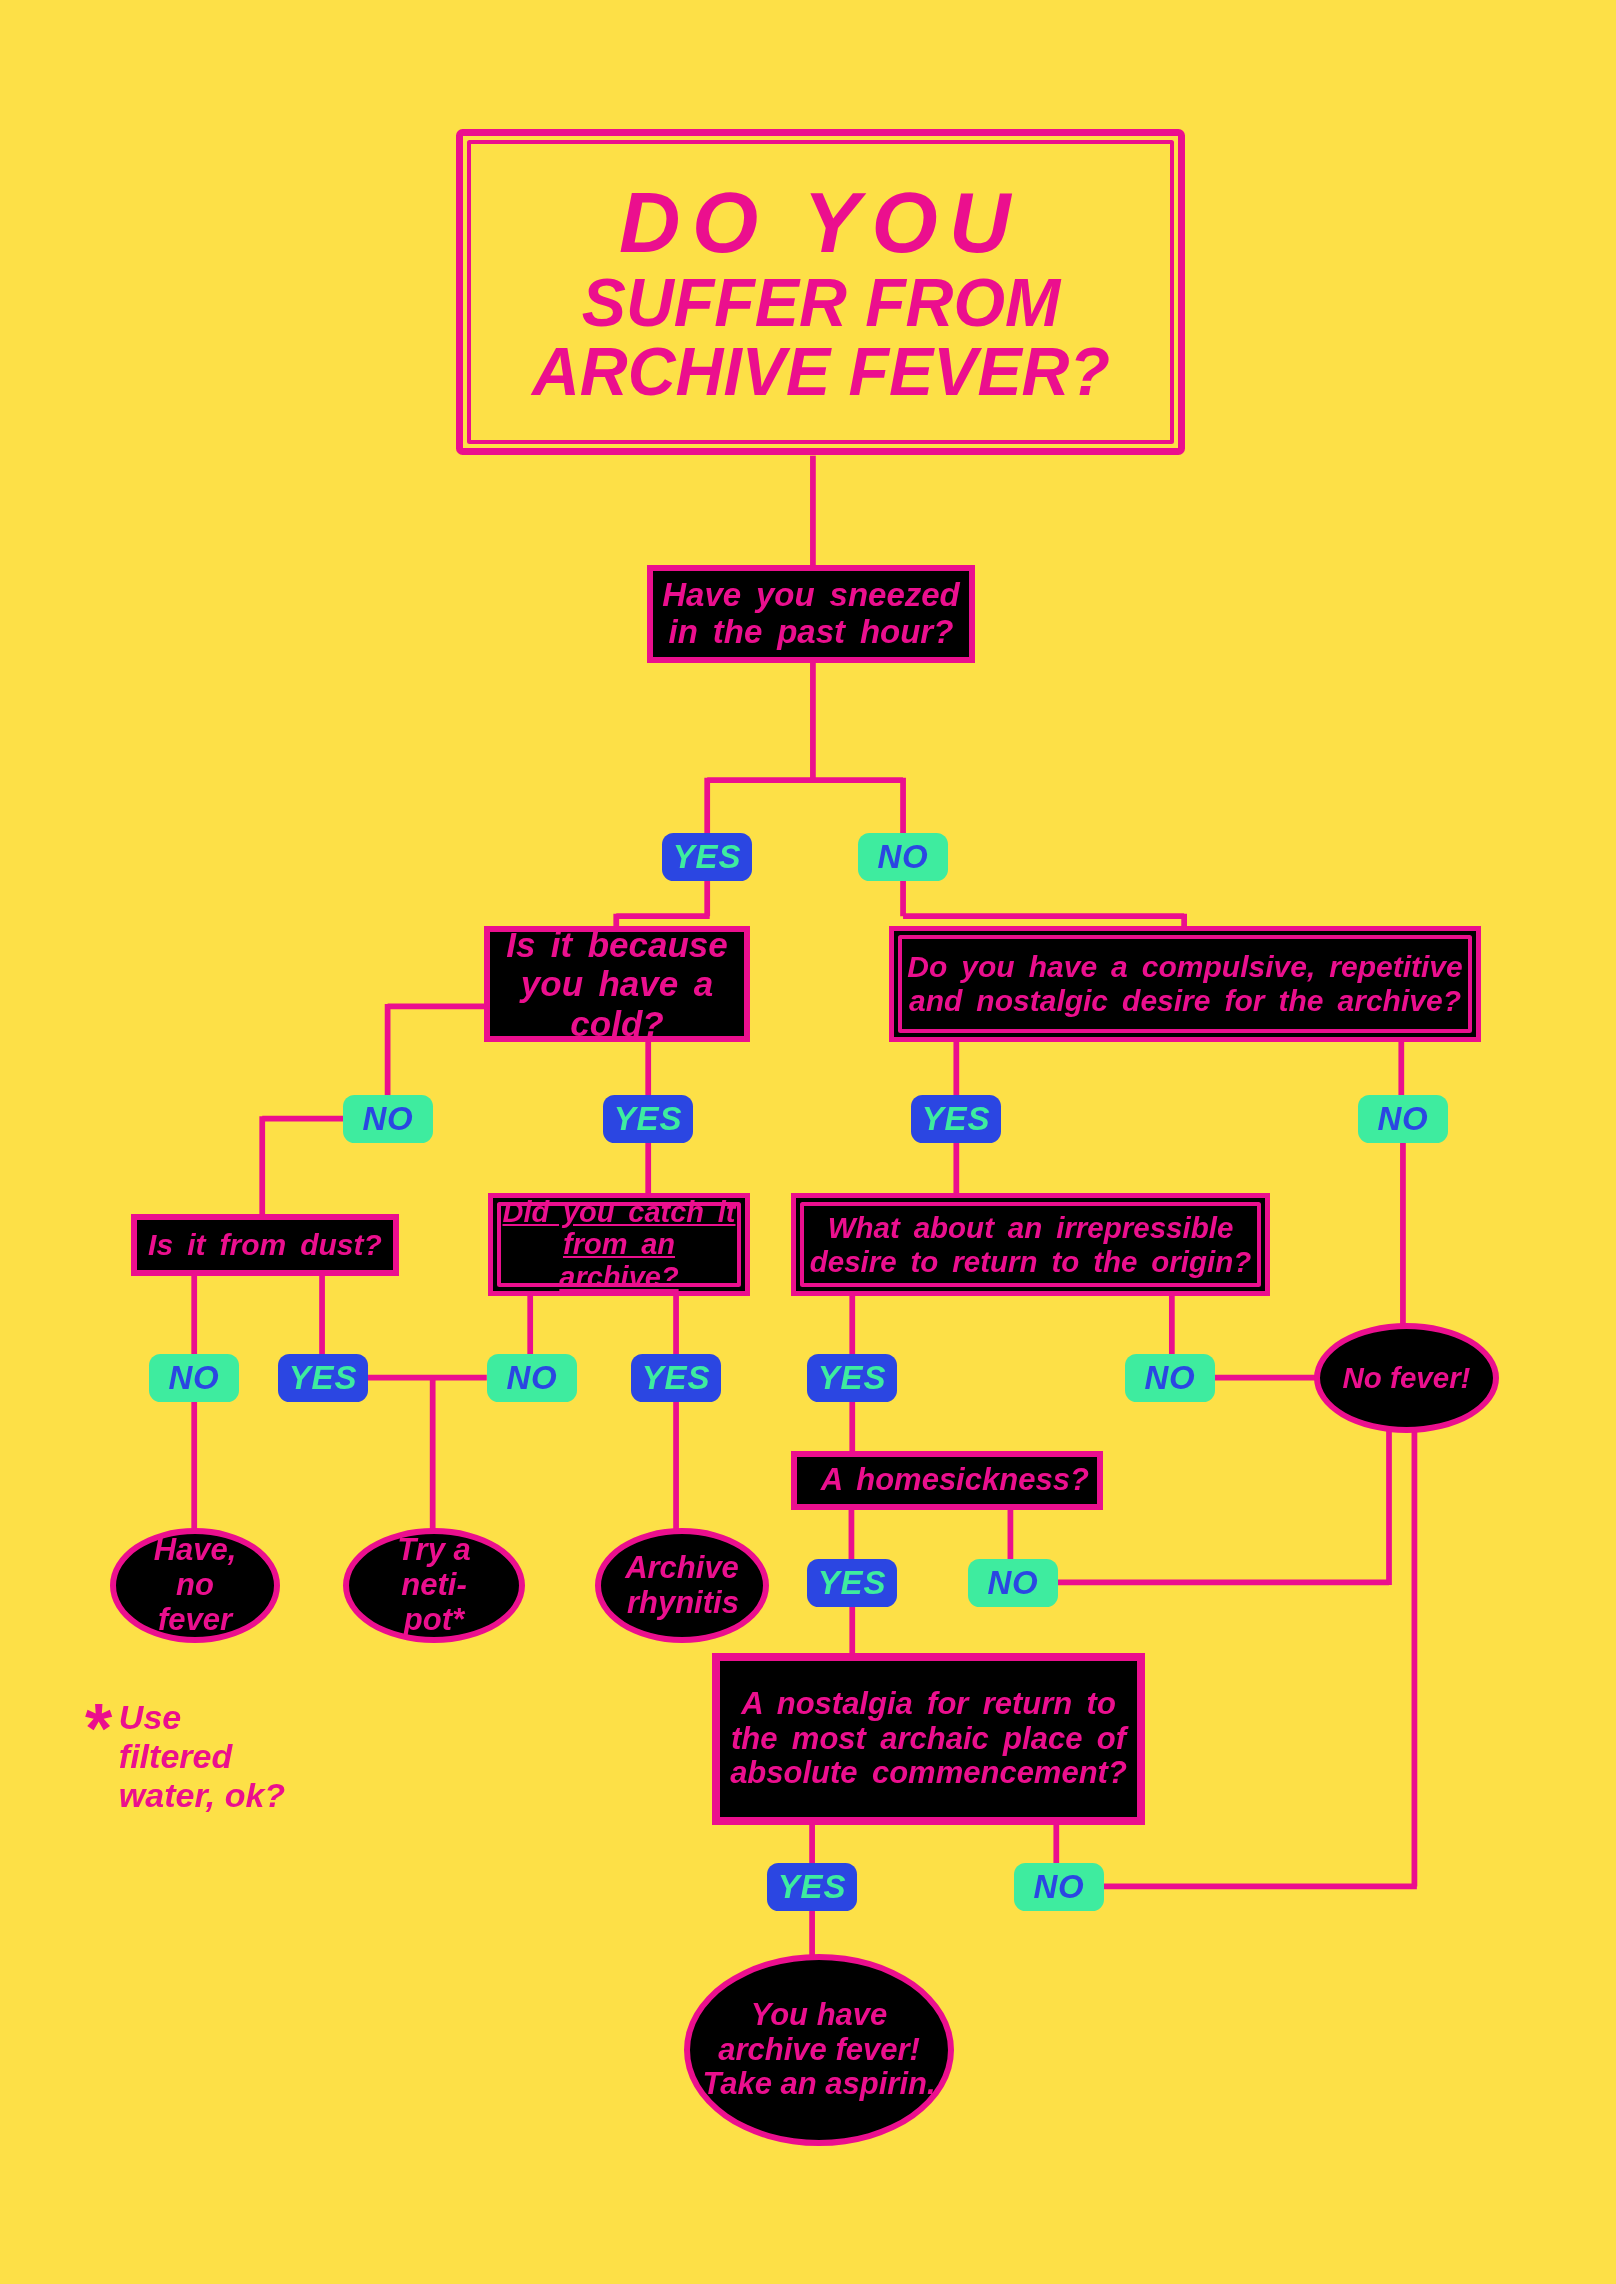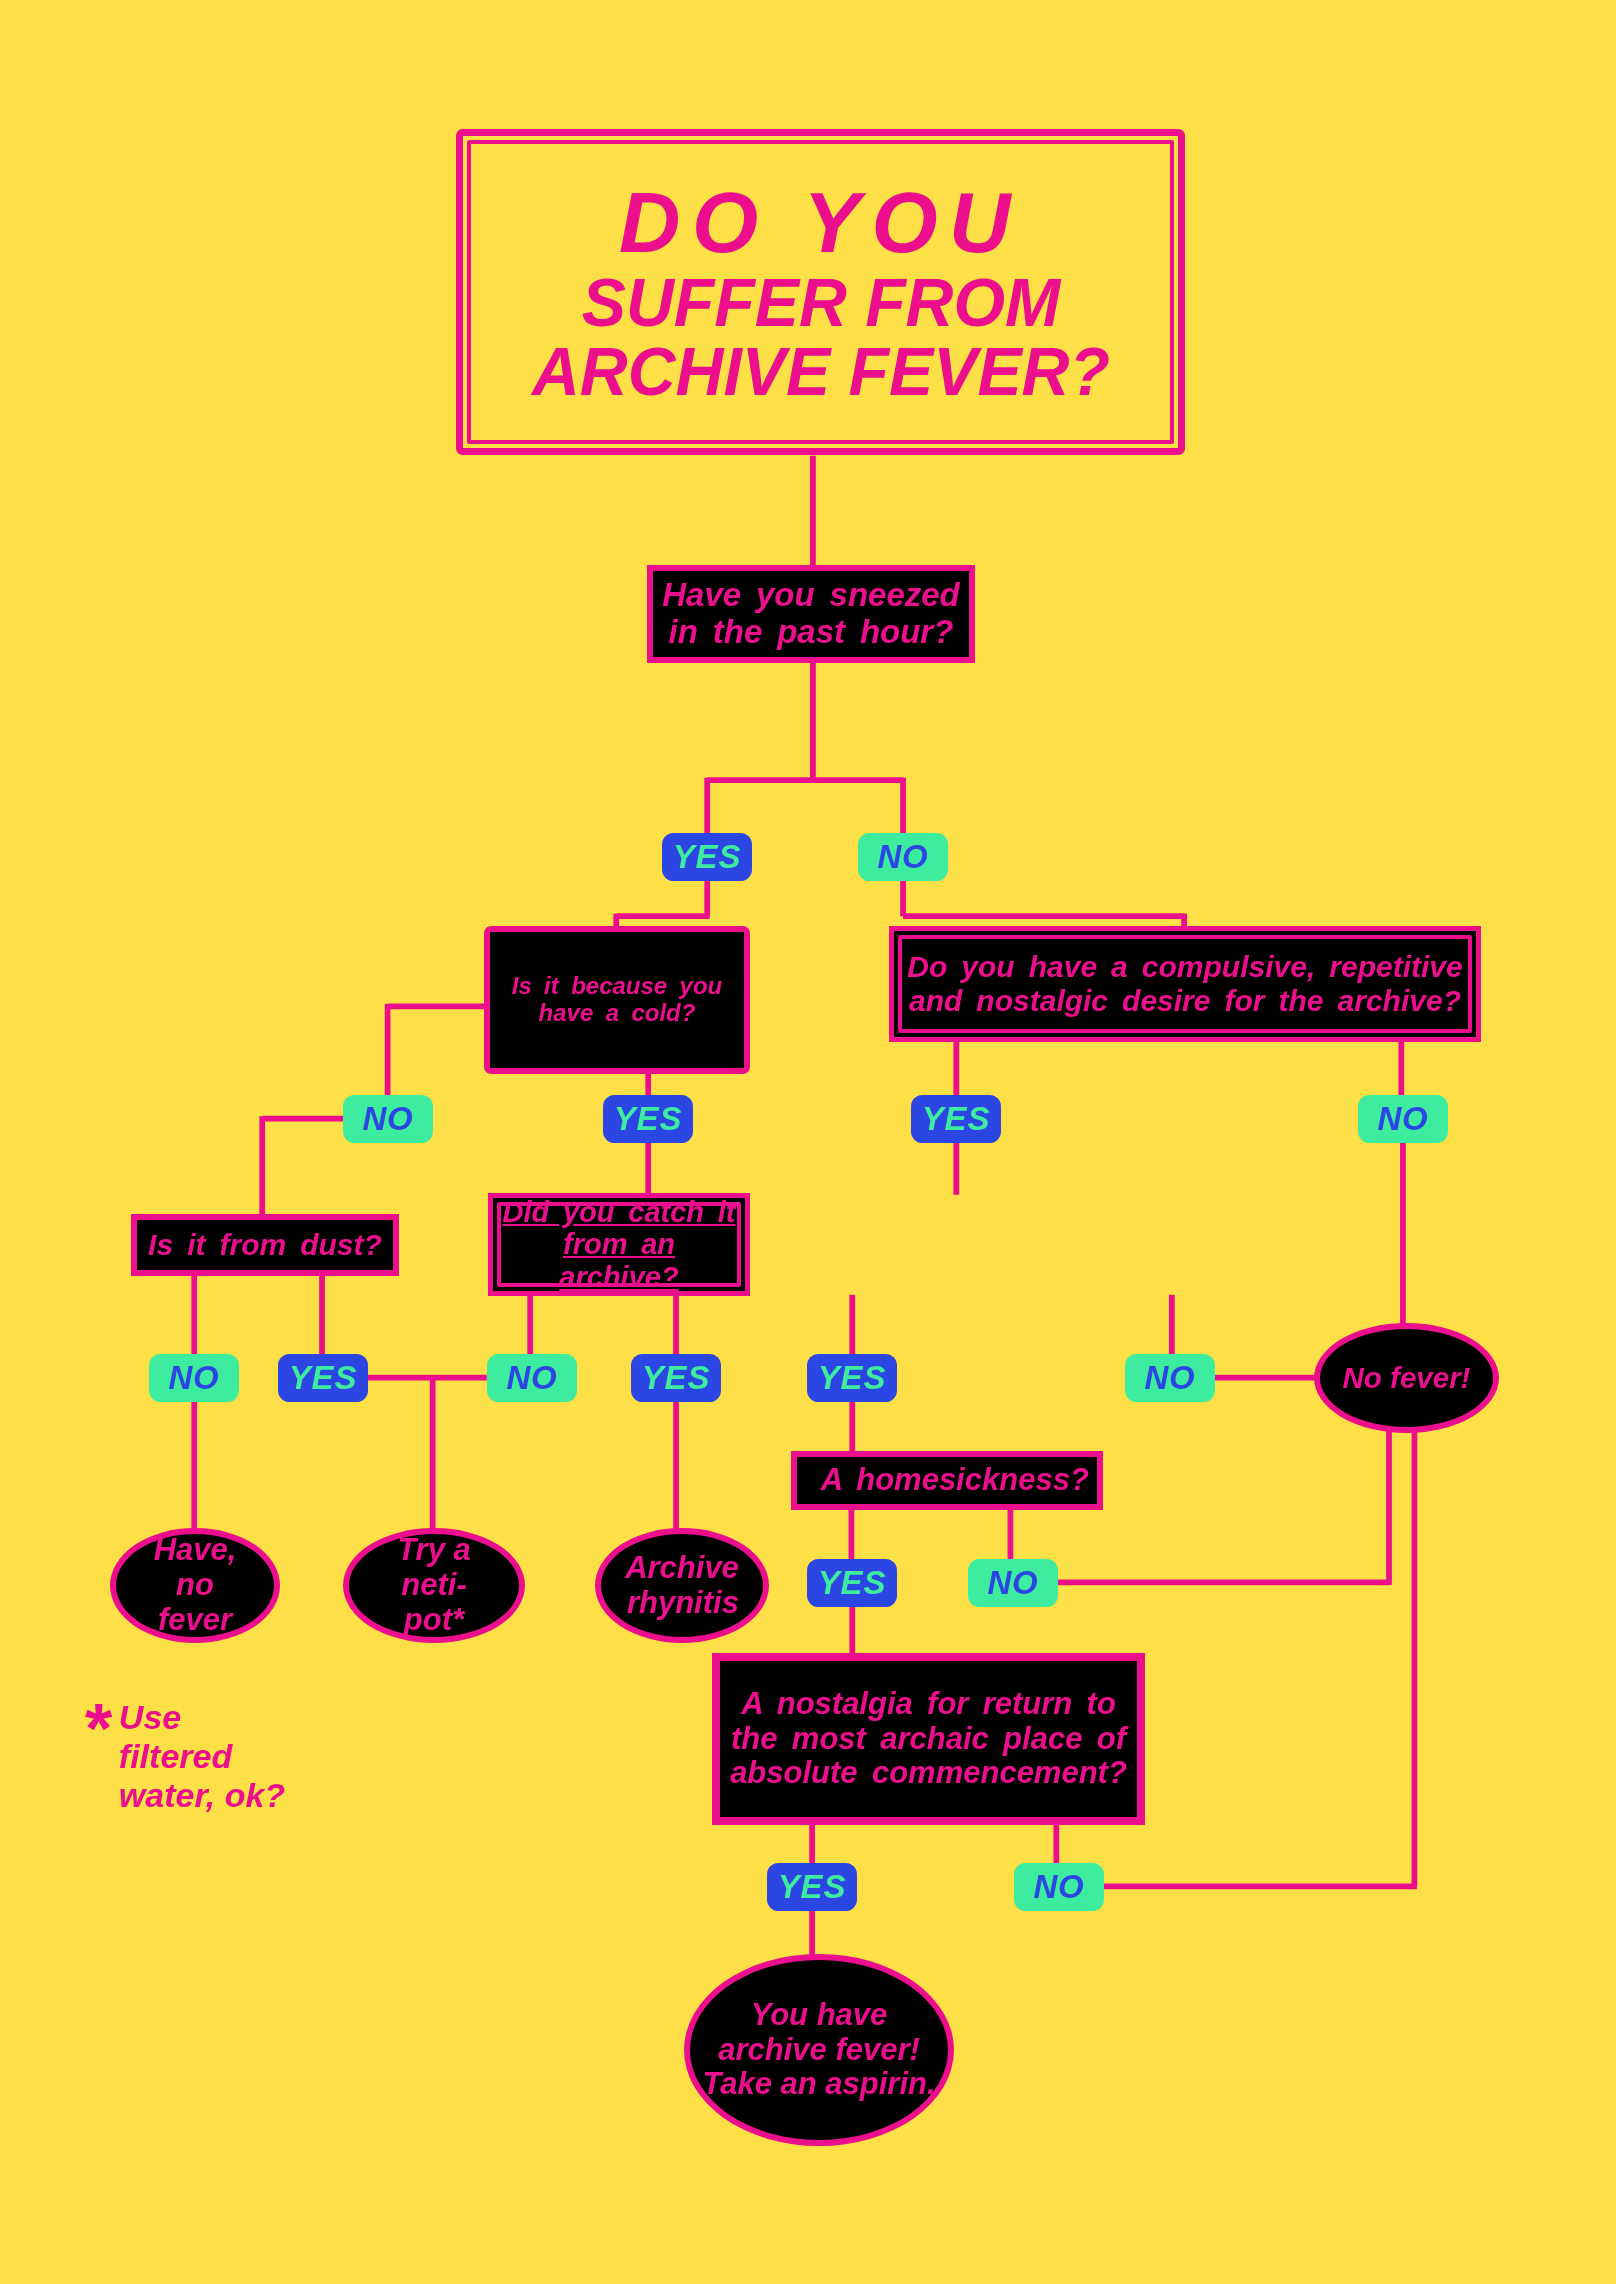--- a/index.html
+++ b/index.html
@@ -83,38 +83,42 @@
       <div class="title-line1">DO YOU</div>
       <div class="title-line2">SUFFER FROM</div>
       <div class="title-line3">ARCHIVE FEVER?</div>
     </div>
   </div>
 
   <div class="node box" style="left:647px;top:565px;width:328px;height:98px;font-size:33px;">
     <div class="content">Have you sneezed in the past hour?</div>
   </div>
 
-  <div class="node box" style="left:484px;top:926px;width:266px;height:148px;font-size:24px;border-radius:7px;">
+  <div class="node box" style="left:484px;top:926px;width:266px;height:116px;font-size:35px;">
     <div class="content">Is it because you have a cold?</div>
   </div>
 
   <div class="node box box2" style="left:889px;top:926px;width:592px;height:116px;font-size:30px;">
     <div class="inner-frame"></div>
     <div class="content">Do you have a compulsive, repetitive and nostalgic desire for the archive?</div>
   </div>
 
   <div class="node box" style="left:131px;top:1214px;width:268px;height:62px;font-size:30px;">
     <div class="content">Is it from dust?</div>
   </div>
 
   <div class="node box box2" style="left:488px;top:1193px;width:262px;height:103px;font-size:29px;text-decoration:underline;">
     <div class="inner-frame"></div>
     <div class="content">Did you catch it from an archive?</div>
   </div>
 
+  <div class="node box box2" style="left:791px;top:1193px;width:479px;height:103px;font-size:29.5px;">
+    <div class="inner-frame"></div>
+    <div class="content">What about an irrepressible desire to return to the origin?</div>
+  </div>
 
   <div class="node box" style="left:791px;top:1451px;width:312px;height:59px;font-size:31px;justify-content:flex-end;">
     <div class="content">A homesickness?</div>
   </div>
 
   <div class="node box" style="left:712px;top:1653px;width:433px;height:172px;font-size:31px;border-width:8.2px;">
     <div class="content">A nostalgia for return to the most archaic place of absolute commencement?</div>
   </div>
 
   <div class="node badge yes" style="left:662px;top:833px;">YES</div>

